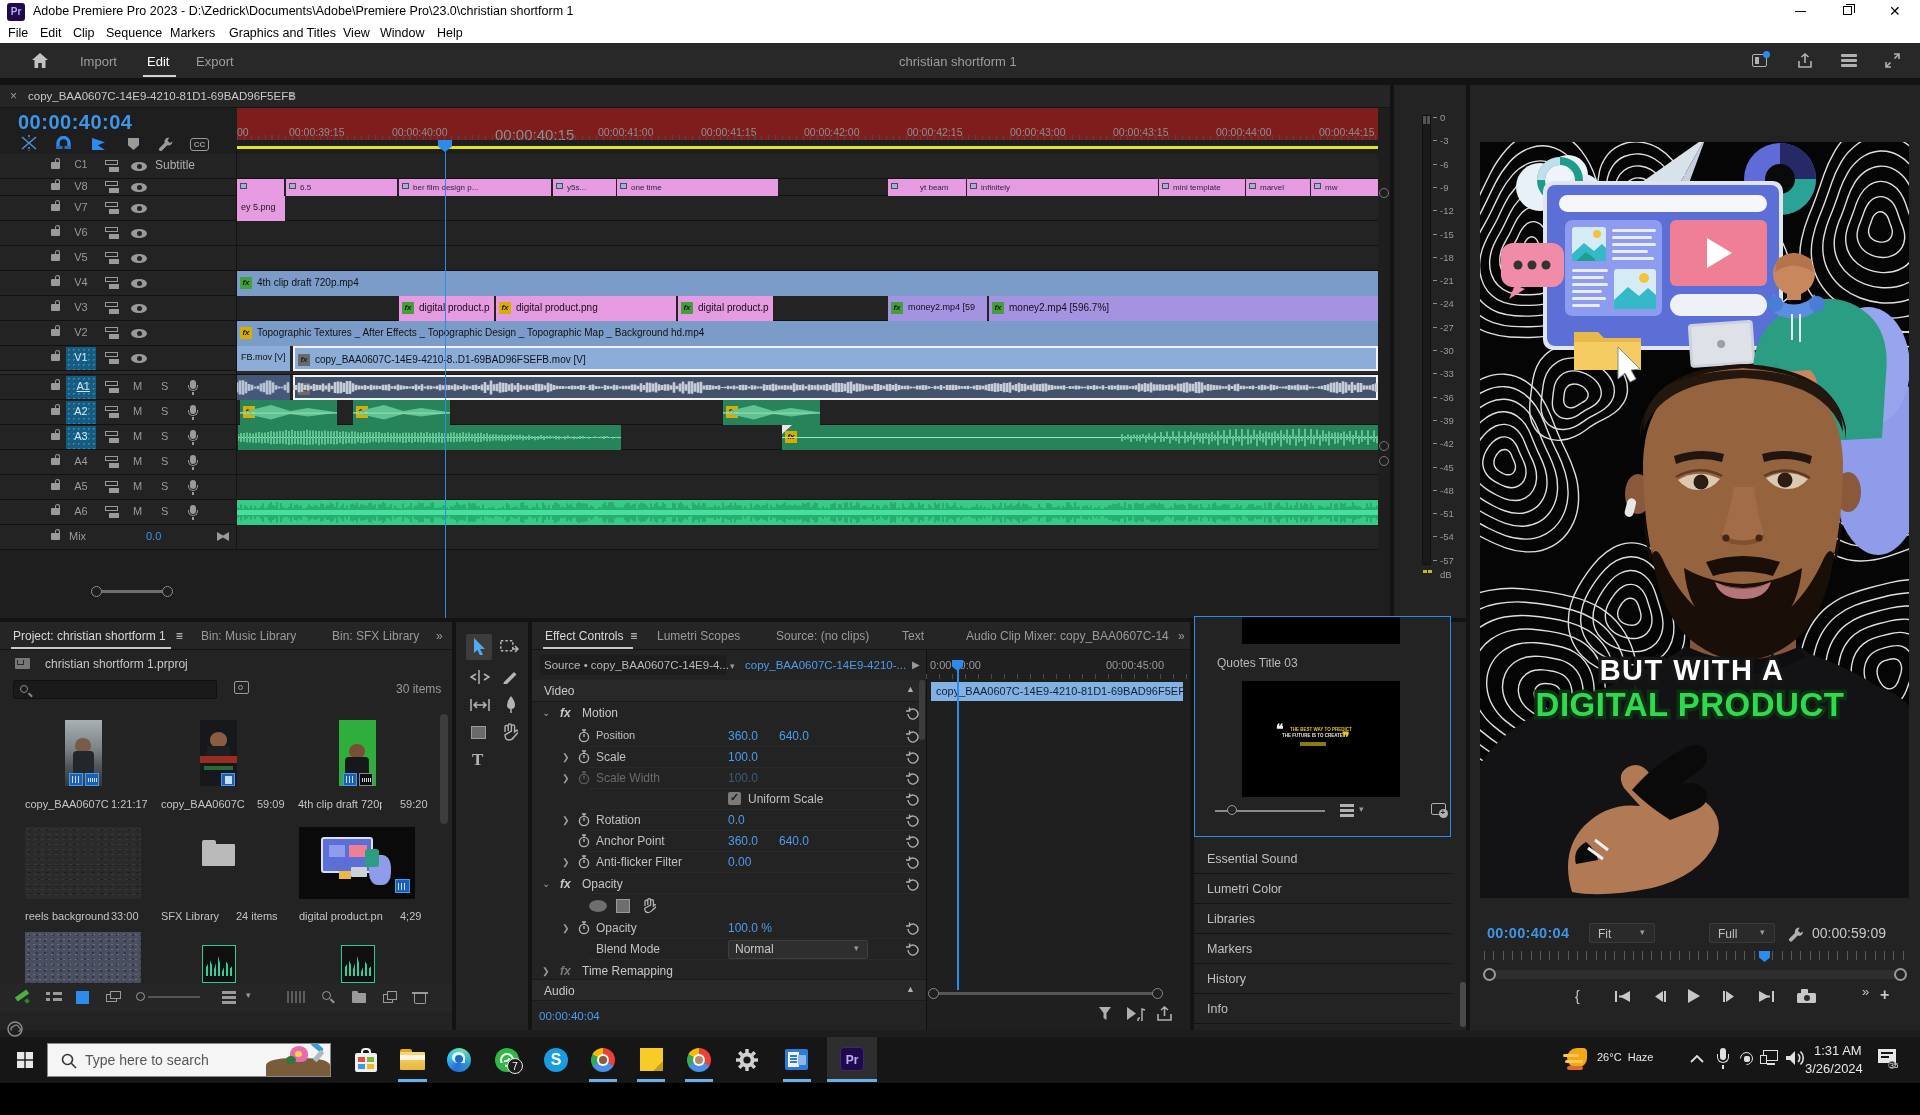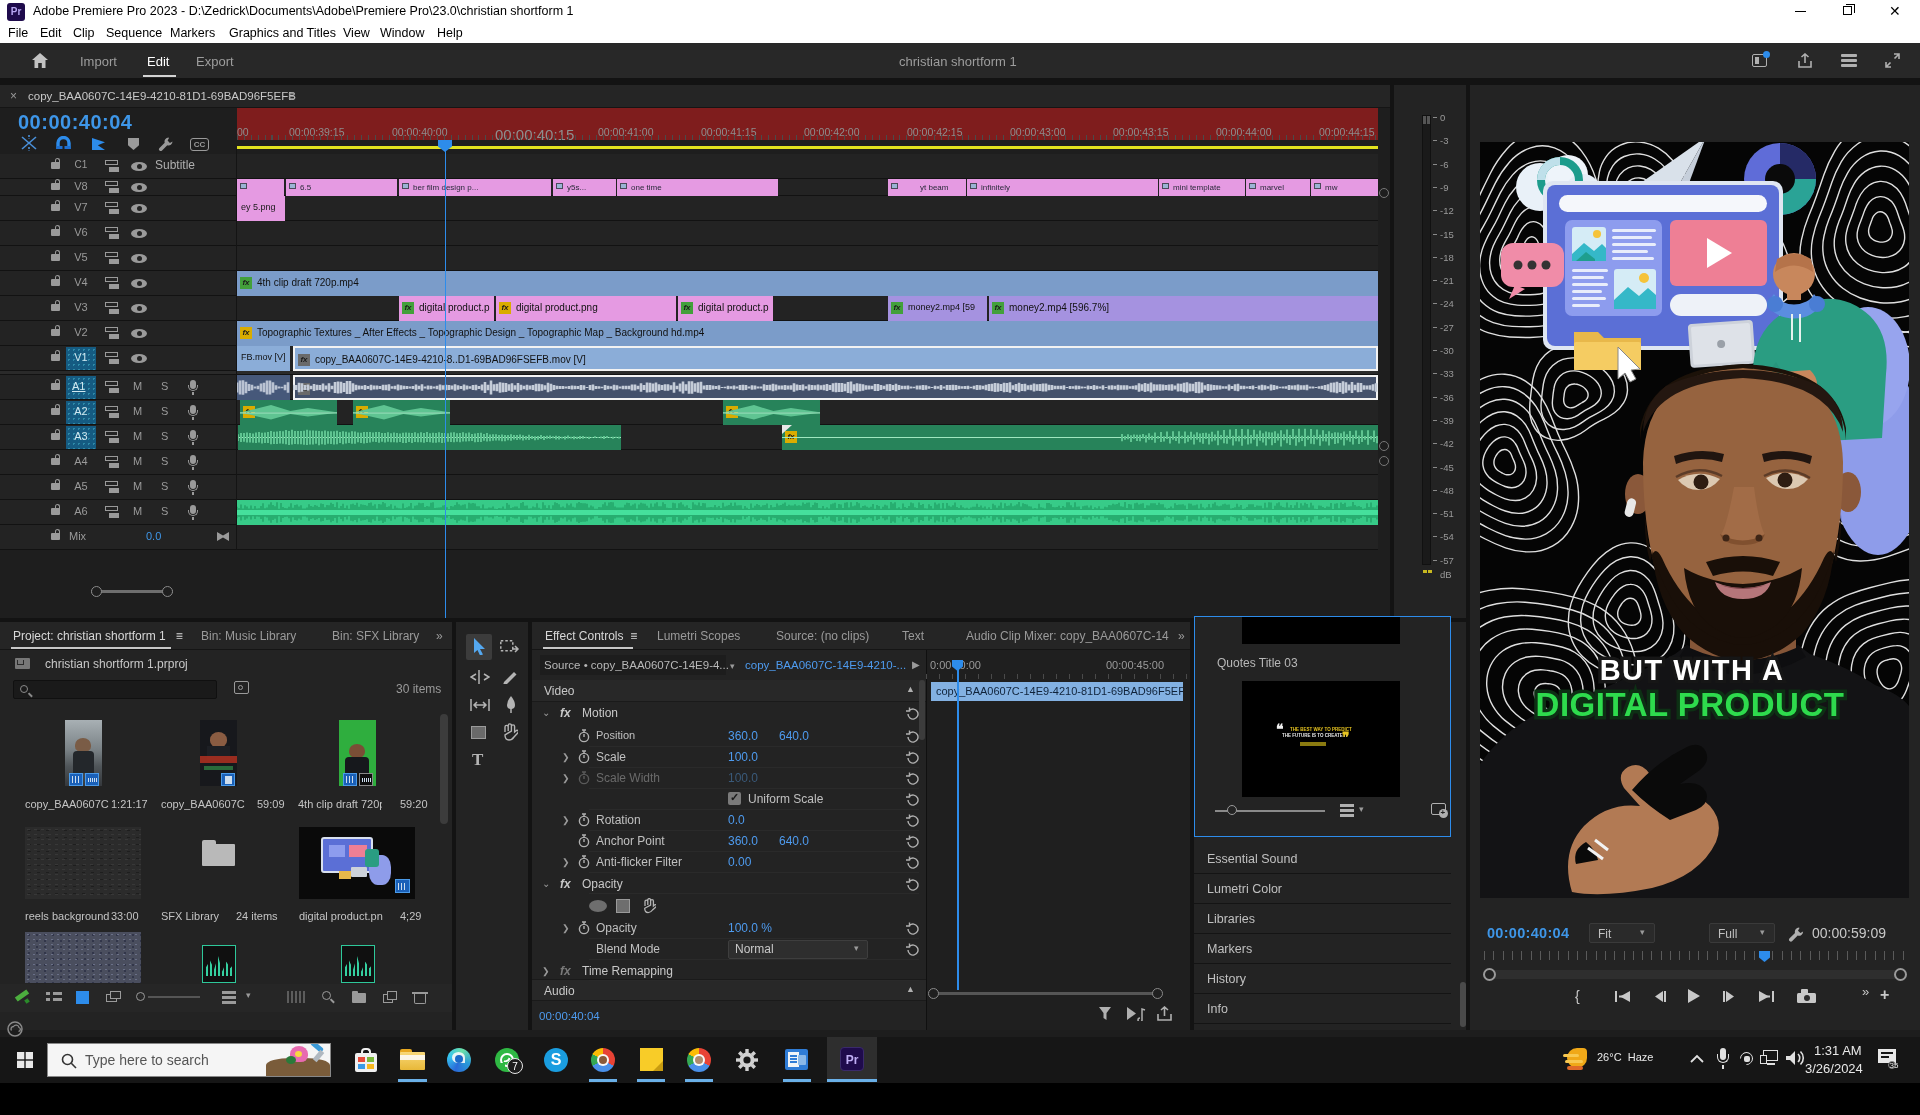--- a/index.html
+++ b/index.html
@@ -179,21 +179,21 @@
       <div class="abs" style="left:66px;top:262px;width:30px;height:23px;background:#155b82;background-image:radial-gradient(#2e8aa8 1px,transparent 1px);background-size:5px 5px;"></div>
       <div class="abs tx" style="left:72px;top:266px;width:18px;text-align:center;font-size:11px;color:#d0e8f0;">V1</div>
       <div class="abs" style="left:105px;top:267px;width:13px;height:5px;border:1px solid #9a9a9a;"></div>
       <div class="abs" style="left:109px;top:274px;width:10px;height:5px;border:1px solid #9a9a9a;background:#9a9a9a;"></div>
       <div class="abs" style="left:131px;top:269px;width:16px;height:9px;background:#9a9a9a;border-radius:50%;"></div>
       <div class="abs" style="left:137px;top:271px;width:5px;height:5px;background:#232323;border-radius:50%;"></div>
       <div class="abs" style="left:0;top:290px;width:1378px;height:25px;background:#232323;border-bottom:1px solid #121212;"></div>
       <div class="abs" style="left:51px;top:298px;width:9px;height:7px;background:#9a9a9a;border-radius:1px;"></div>
         <div class="abs" style="left:52px;top:294px;width:5px;height:5px;border:1.5px solid #9a9a9a;border-bottom:none;border-radius:3px 3px 0 0;margin-left:3px;"></div>
       <div class="abs" style="left:66px;top:291px;width:30px;height:23px;background:#155b82;background-image:radial-gradient(#2e8aa8 1px,transparent 1px);background-size:5px 5px;"></div>
-      <div class="abs tx" style="left:72px;top:295px;width:18px;text-align:left;font-size:11px;color:#d0e8f0;text-decoration:underline;">A1</div>
+      <div class="abs tx" style="left:72px;top:295px;width:18px;text-align:right;font-size:11px;color:#d0e8f0;text-decoration:underline;">A1</div>
       <div class="abs" style="left:105px;top:296px;width:13px;height:5px;border:1px solid #9a9a9a;"></div>
       <div class="abs" style="left:109px;top:303px;width:10px;height:5px;border:1px solid #9a9a9a;background:#9a9a9a;"></div>
       <div class="abs tx" style="left:133px;top:295px;font-size:11px;color:#9a9a9a;">M</div>
       <div class="abs tx" style="left:161px;top:295px;font-size:11px;color:#9a9a9a;">S</div>
       <div class="abs" style="left:190px;top:295px;width:6px;height:9px;background:#9a9a9a;border-radius:3px;"></div>
         <div class="abs" style="left:188px;top:300px;width:10px;height:6px;border:1.5px solid #9a9a9a;border-top:none;border-radius:0 0 6px 6px;"></div>
         <div class="abs" style="left:192px;top:307px;width:2px;height:3px;background:#9a9a9a;"></div>
       <div class="abs" style="left:0;top:315px;width:1378px;height:25px;background:#232323;border-bottom:1px solid #121212;"></div>
       <div class="abs" style="left:51px;top:323px;width:9px;height:7px;background:#9a9a9a;border-radius:1px;"></div>
         <div class="abs" style="left:52px;top:319px;width:5px;height:5px;border:1.5px solid #9a9a9a;border-bottom:none;border-radius:3px 3px 0 0;margin-left:3px;"></div>

